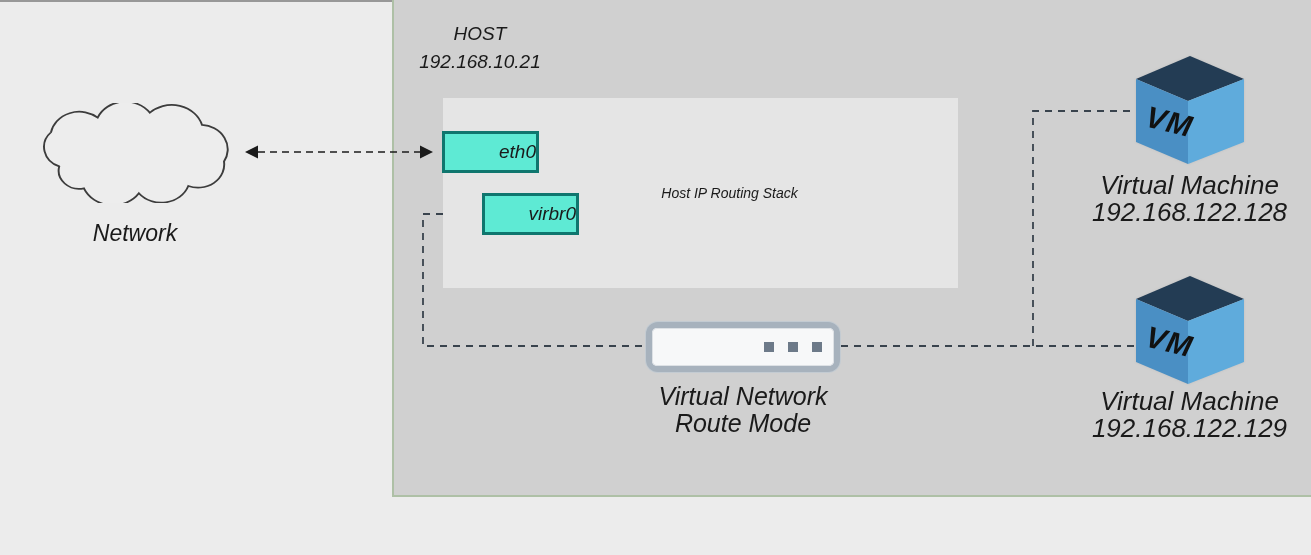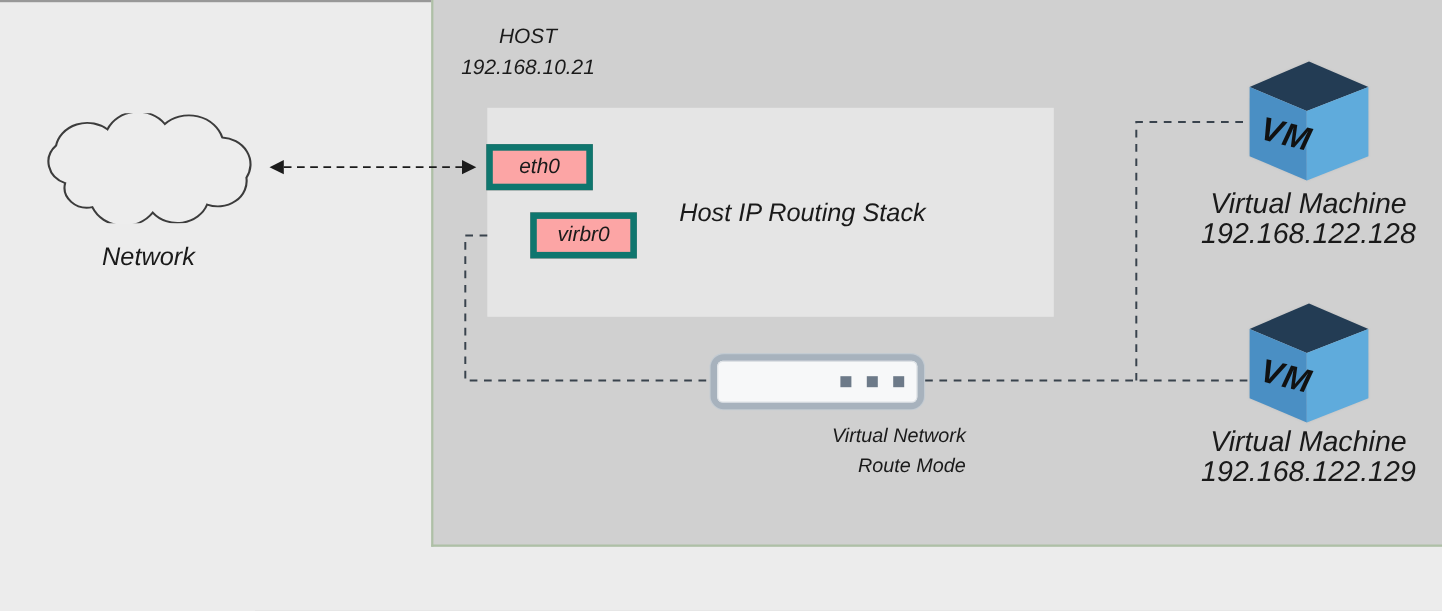--- a/index.html
+++ b/index.html
@@ -25,26 +25,26 @@
   }
   .host-title{
     position:absolute;left:400px;top:20px;width:160px;
     text-align:center;font-size:19px;line-height:28px;
   }
   .routing-box{
     position:absolute;left:443px;top:98px;width:515px;height:190px;
     background:#e5e5e5;
     display:flex;align-items:center;justify-content:center;
     box-sizing:border-box;padding-left:58px;
-    font-size:23px;
+    font-size:14px;
   }
   .iface{
     position:absolute;left:442px;width:97px;height:42px;
-    background:#fca5a5;border:6px solid #0f766e;box-sizing:border-box;
-    display:flex;align-items:center;justify-content:center;
+    background:#5eead4;border:3px solid #0f766e;box-sizing:border-box;
+    display:flex;align-items:center;justify-content:flex-end;
     font-size:19px;
   }
   .iface.eth0{top:131px;}
   .iface.virbr0{top:193px;margin-left:40px;}
   .conn{position:absolute;left:0;top:0;pointer-events:none;}
   .cloud-svg{position:absolute;left:40px;top:103px;}
   .net-label{
     position:absolute;left:15px;top:220px;width:240px;
     text-align:center;font-size:23px;line-height:26px;
   }
@@ -58,21 +58,21 @@
     position:relative;width:100%;height:100%;
     background:#f7f8f9;border-radius:5px;
     box-shadow:inset 0 0 0 1px #dde1e5;
   }
   .dot{
     position:absolute;top:14px;width:10px;height:10px;background:#6d7a89;
   }
   .dot.d1{left:112px;} .dot.d2{left:136px;} .dot.d3{left:160px;}
   .vnet-label{
     position:absolute;left:608px;top:383px;width:270px;
-    text-align:right;font-size:18px;line-height:27px;
+    text-align:center;font-size:25px;line-height:27px;
   }
   .vm-cube{position:absolute;width:112px;height:112px;filter:drop-shadow(0 0 1px #bfbfbf);}
   .vm1-cube{left:1134px;top:54px;}
   .vm2-cube{left:1134px;top:274px;}
   .vm-label{
     position:absolute;left:1068px;width:243px;
     text-align:center;font-size:26px;line-height:27px;
   }
   .vm1-label{top:172px;}
   .vm2-label{top:388px;}

